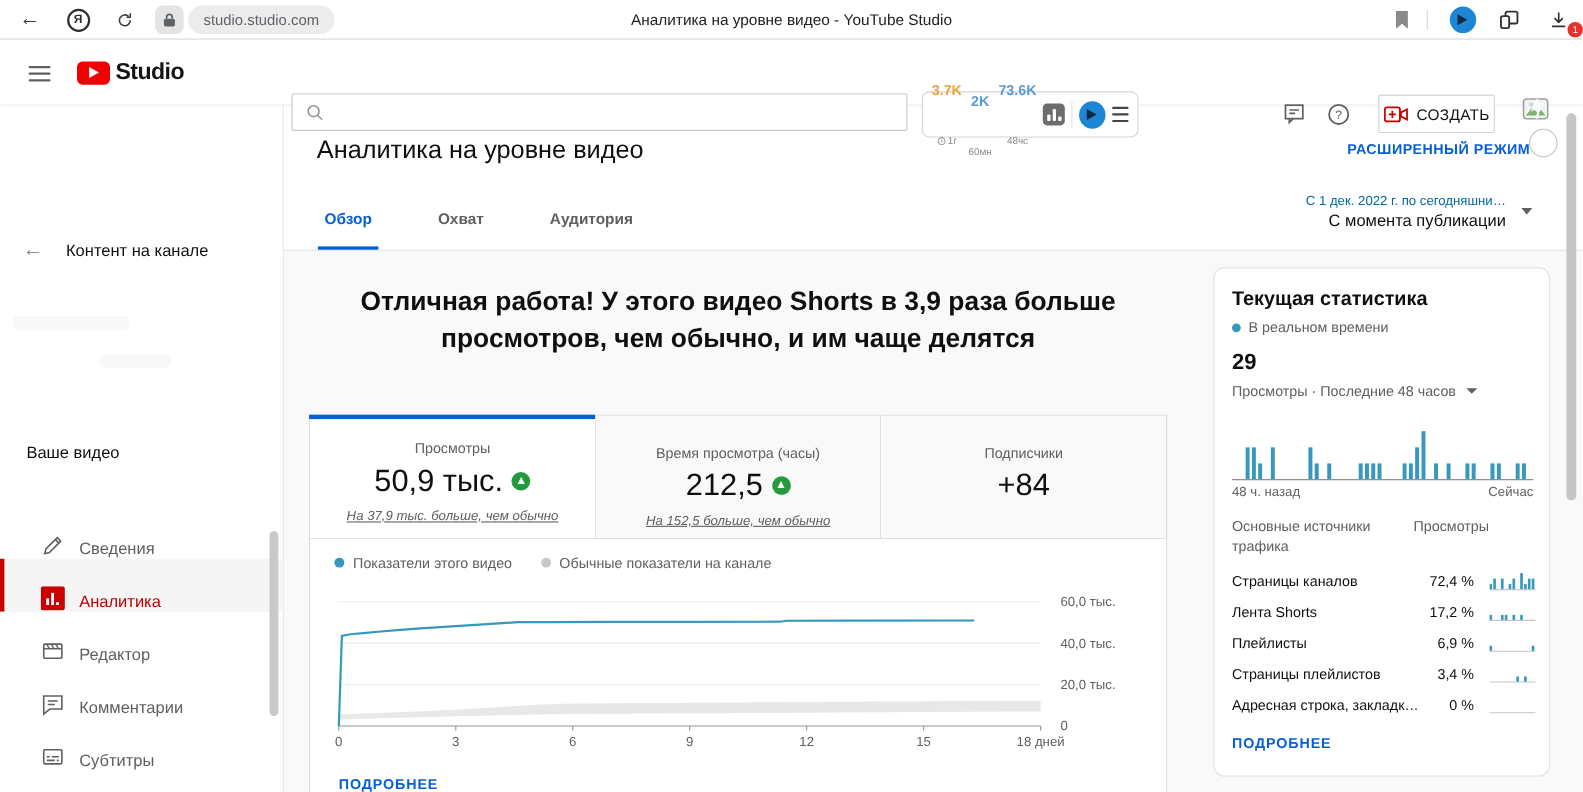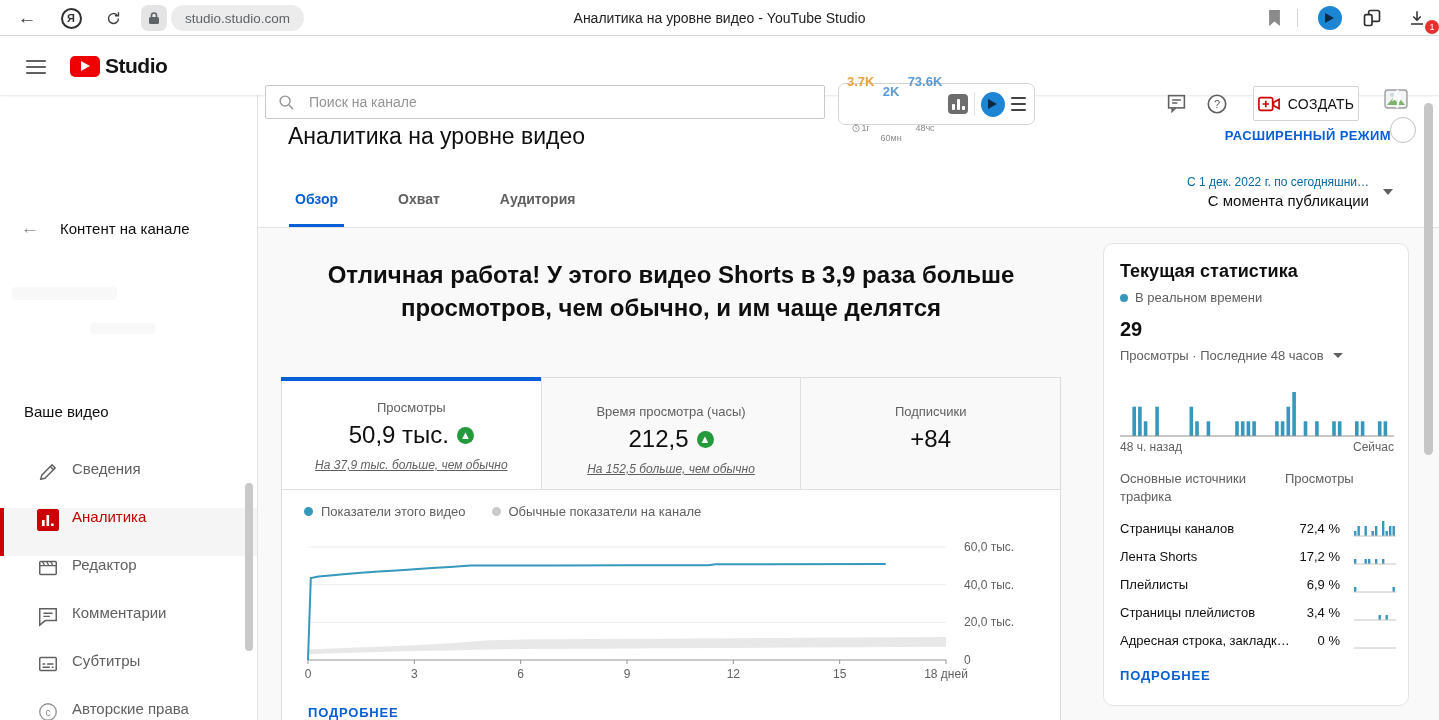--- a/index.html
+++ b/index.html
@@ -49,21 +49,21 @@
   #profile-ring { position:absolute; left:1390px; top:81px; width:26px; height:26px; border:1px solid #c2c2c2; border-radius:50%; }
 
   
   #sidebar { position:absolute; left:0; top:95px; width:258px; height:625px; background:#fff; border-right:1px solid #e3e3e3; overflow:hidden; }
   #sb-back-row { position:absolute; left:0; top:118px; width:258px; height:30px; display:flex; align-items:center; }
   #sb-back-arrow { width:60px; text-align:center; color:#8f8f8f; font-size:19px; cursor:pointer; }
   #sb-back-label { font-size:15px; color:#0f0f0f; }
   .ghost { position:absolute; background:#f8f8f8; border-radius:4px; }
   #sb-your-video { position:absolute; left:24px; top:308px; font-size:15px; color:#0f0f0f; }
   #sb-menu { position:absolute; left:0; top:365px; width:258px; }
-  .sb-item { position:relative; height:48px; display:flex; align-items:flex-start; cursor:pointer; }
+  .sb-item { position:relative; height:48px; display:flex; align-items:flex-end; cursor:pointer; }
   .sb-item .sb-icon { width:24px; height:24px; margin-left:36px; display:flex; align-items:center; justify-content:center; }
   .sb-item .sb-label { margin-left:12px; font-size:15px; color:#606060; flex:1; }
   .sb-item.active { background:#f5f5f5; }
   .sb-item.active:before { content:""; position:absolute; left:0; top:0; width:4px; height:48px; background:#c00; }
   .sb-item.active .sb-label { color:#c00000; }
   #sb-scroll { position:absolute; left:245px; top:388px; width:8px; height:168px; background:#c9c9c9; border-radius:4px; }
 
   
   #main-bg { position:absolute; left:258px; top:95px; width:1181px; height:625px; background:#f9f9f9; }
   #page-head { position:absolute; left:258px; top:95px; width:1181px; height:133px; background:#fff; border-bottom:1px solid #e3e3e3; }
@@ -81,21 +81,21 @@
 
   
   #main-card { position:absolute; left:281px; top:377px; width:780px; height:343px; background:#fff; border:1px solid #dcdcdc; border-bottom:none; }
   #metric-strip { display:flex; height:112px; border-bottom:1px solid #e0e0e0; }
   .metric-cell { flex:1; position:relative; display:flex; flex-direction:column; align-items:center; padding-top:26px; background:#f9f9f9; border-right:1px solid #e0e0e0; cursor:pointer; }
   .metric-cell:last-child { border-right:none; }
   .metric-cell.active { background:#fff; padding-top:22px; }
   .metric-cell.active:before { content:""; position:absolute; left:-1px; right:0; top:-1px; height:4px; background:#065fd4; }
   .metric-label { font-size:13px; color:#606060; }
   .metric-value-row { display:flex; align-items:center; gap:8px; margin-top:6px; }
-  .metric-value { font-size:24px; color:#0f0f0f; }
+  .metric-value { font-size:28px; color:#0f0f0f; }
   .up-arrow { width:17px; height:17px; border-radius:50%; background:#239a3b; color:#fff; font-size:11px; display:flex; align-items:center; justify-content:center; }
   .metric-delta { font-size:12px; font-style:italic; color:#606060; margin-top:9px;text-decoration:underline; }
   #legend-row { position:absolute; left:22px; top:126px; display:flex; gap:26px; }
   .legend-item { display:flex; align-items:center; gap:8px; font-size:13px; color:#606060; }
   .legend-dot { width:9px; height:9px; border-radius:50%; }
   #line-chart { position:absolute; left:19px; top:161px; }
   .tick { font-size:12px; fill:#606060; font-family:"Liberation Sans",sans-serif; }
   #main-more { position:absolute; left:26px; top:327px; font-size:13px; font-weight:bold; color:#065fd4; letter-spacing:0.8px; cursor:pointer; }
 
   
@@ -178,21 +178,20 @@
       </div>
     <div id="logo">
       <span id="logo-mark"></span>
       <span id="logo-text">Studio</span>
     </div>
     <div id="search-box">
       <svg width="17" height="17" viewBox="0 0 24 24">
           <circle cx="10" cy="10" r="7" fill="none" stroke="#949494" stroke-width="2"></circle>
           <path d="M15.5 15.5L21 21" stroke="#949494" stroke-width="2"></path>
         </svg>
-      <input type="text" placeholder="Поиск на канале" style="">
     </div>
 
     <div id="ext-widget">
       <span class="ext-col">
         <span class="ext-num" style="color:#e8a33d;">3.7K</span>
         <span class="ext-sub">
             <svg width="8" height="8" viewBox="0 0 10 10">
               <circle cx="5" cy="5.5" r="4" fill="none" stroke="#8a8a8a"></circle>
               <path d="M5 3.5v2l1.5 1" fill="none" stroke="#8a8a8a"></path>
               <path d="M3.5 1h3" stroke="#8a8a8a"></path>

